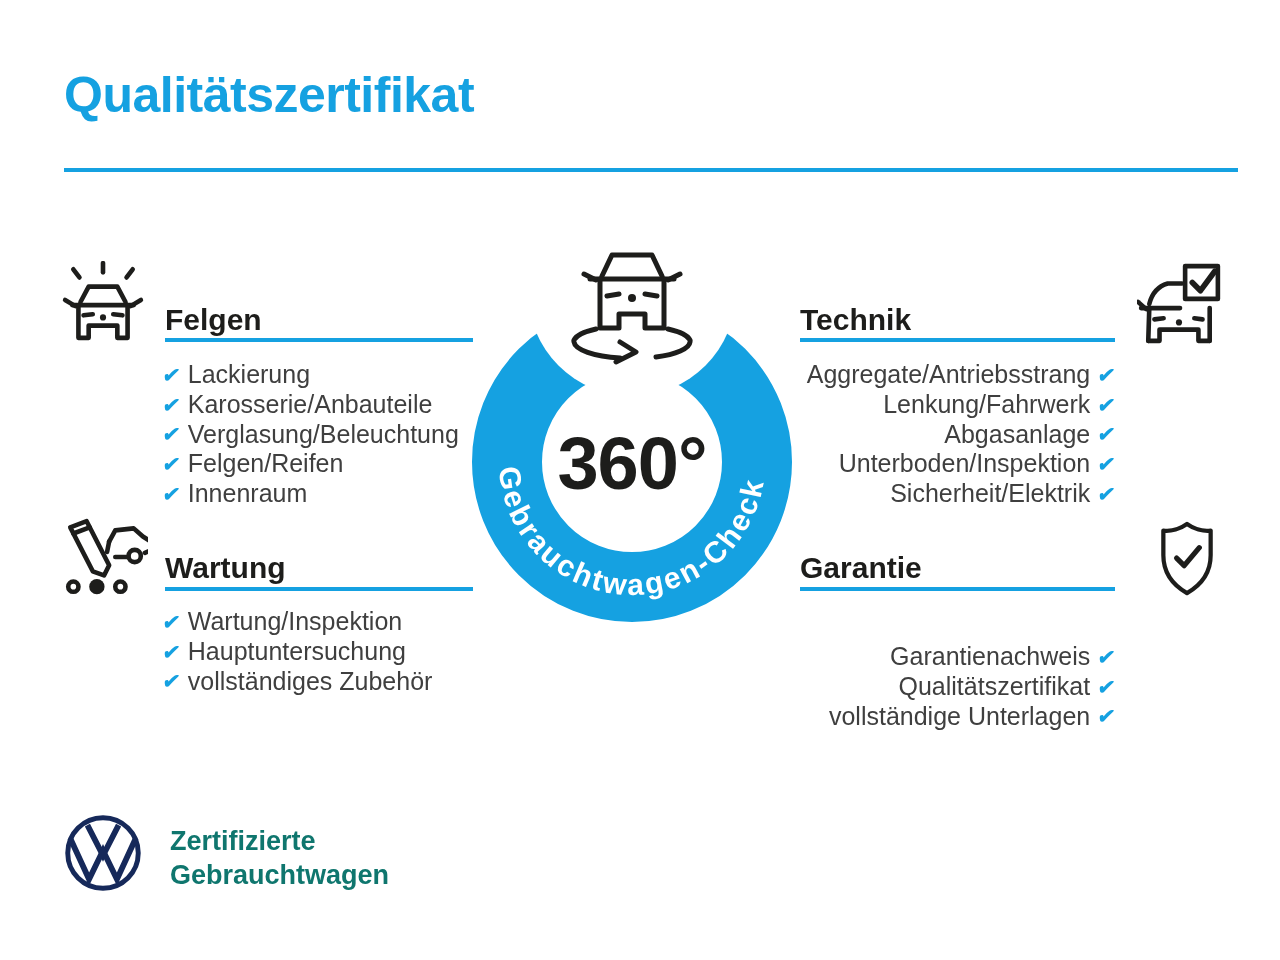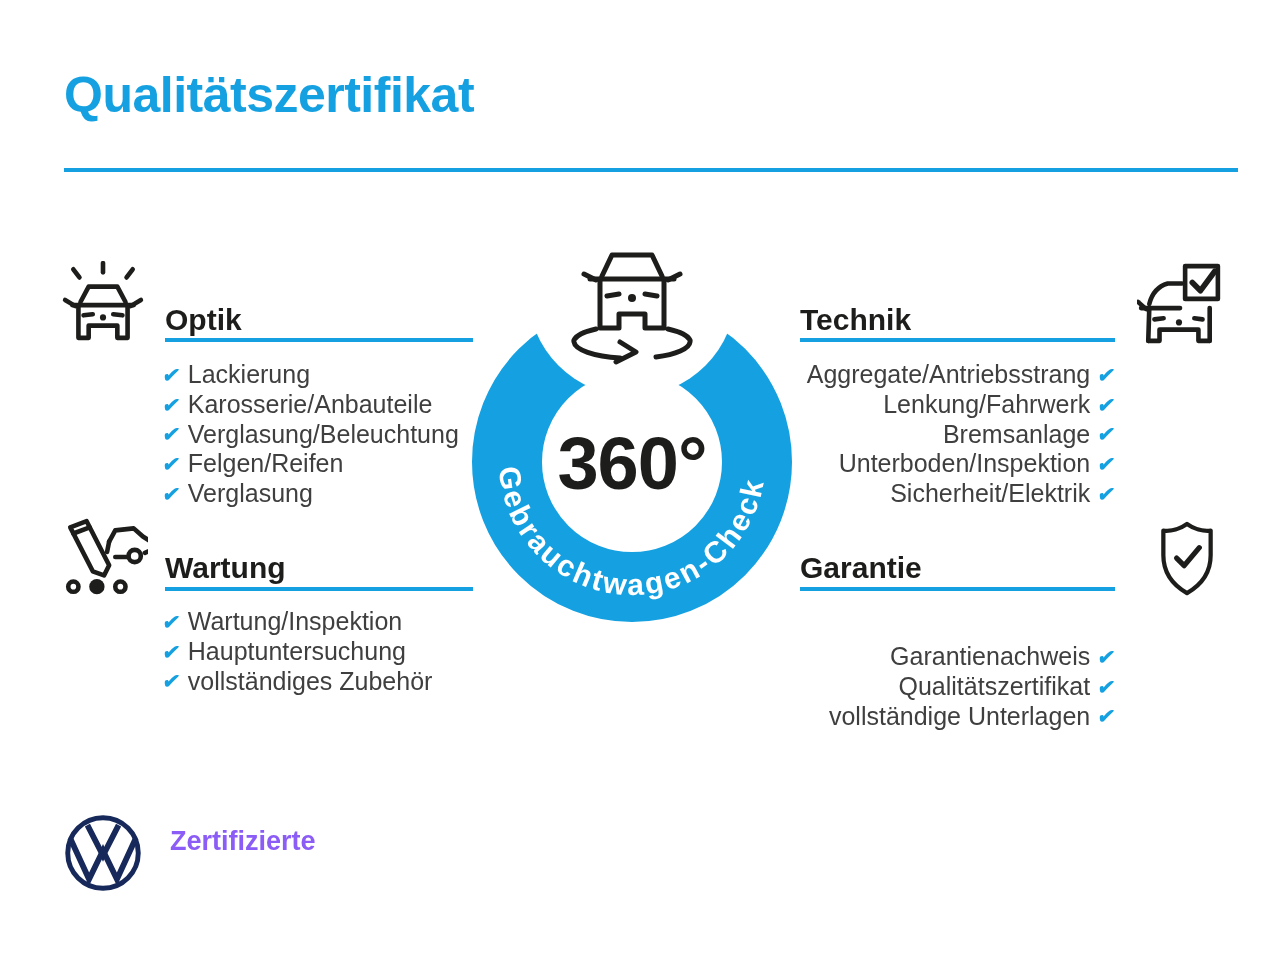--- a/index.html
+++ b/index.html
@@ -29,21 +29,21 @@
   .ring-label{font-size:30px;font-weight:700;fill:#ffffff;letter-spacing:2.5px;
               font-family:"Liberation Sans",sans-serif;}
   .deg-text{font-size:74px;font-weight:700;fill:#1D1D1B;letter-spacing:-1px;
             font-family:"Liberation Sans",sans-serif;}
 
   .ink{stroke:#1D1D1B;fill:none;stroke-linecap:round;stroke-linejoin:round;}
   .navy{stroke:#16295A;fill:none;}
 
   
   .brand-text{position:absolute;left:170px;top:824px;font-size:27px;font-weight:700;
-              color:#8b5cf6;line-height:34px;}
+              color:#0f766e;line-height:34px;}
 </style>
 </head>
 <body>
 
 <div class="page-title">Qualitätszertifikat</div>
 <div class="title-rule"></div>
 
 <svg class="abs" style="left:60px;top:261px" width="86" height="80" viewBox="0 0 84 78">
   <g class="ink" stroke-width="4.5">
     <path d="M13,8 L19,16"></path>
@@ -53,42 +53,42 @@
     <path d="M12,43 L72,43"></path>
     <path d="M5,38 L15,44"></path>
       <path d="M79,38 L69,44"></path>
     <path d="M18,43 L18,75 L28,75 L28,63 L56,63 L56,75 L66,75 L66,43"></path>
     <path d="M23,53 L32,52"></path>
       <path d="M52,52 L61,53"></path>
   </g>
   <circle cx="42" cy="55" r="3" fill="#1D1D1B"></circle>
 </svg>
 
-<div class="sec-header" style="left:165px;top:303px;width:308px">Optik</div>
+<div class="sec-header" style="left:165px;top:303px;width:308px">Felgen</div>
 <div class="sec-rule" style="left:165px;top:338px;width:308px"></div>
 <div class="list left" style="left:163px;top:360px">
     <div class="row">
       <span class="chk">✔</span>
       <span class="lab">Lackierung</span>
     </div>
     <div class="row">
       <span class="chk">✔</span>
       <span class="lab">Karosserie/Anbauteile</span>
     </div>
     <div class="row">
       <span class="chk">✔</span>
       <span class="lab">Verglasung/Beleuchtung</span>
     </div>
     <div class="row">
       <span class="chk">✔</span>
       <span class="lab">Felgen/Reifen</span>
     </div>
     <div class="row">
       <span class="chk">✔</span>
-      <span class="lab">Verglasung</span>
+      <span class="lab">Innenraum</span>
     </div>
   </div>
 
 <svg class="abs" style="left:58px;top:517px" width="90" height="80" viewBox="0 0 88 78">
   <g class="ink" stroke-width="4.5">
     <path d="M12,10 L28,4 L50,47 L45,57 L34,53 Z"></path>
     <path d="M15,16 L31,10"></path>
     <path d="M50,24 L48,34"></path>
     <path d="M50,24 L56,13 L74,11 L83,19 L91,24 L92,32 L85,35"></path>
     <path d="M68,39 L56,39"></path>
@@ -137,21 +137,21 @@
 <div class="list right" style="left:700px;top:360px;width:415px">
     <div class="row">
       <span class="lab">Aggregate/Antriebsstrang</span>
       <span class="chk">✔</span>
     </div>
     <div class="row">
       <span class="lab">Lenkung/Fahrwerk</span>
       <span class="chk">✔</span>
     </div>
     <div class="row">
-      <span class="lab">Bremsanlage</span>
+      <span class="lab">Abgasanlage</span>
       <span class="chk">✔</span>
     </div>
     <div class="row">
       <span class="lab">Unterboden/Inspektion</span>
       <span class="chk">✔</span>
     </div>
     <div class="row">
       <span class="lab">Sicherheit/Elektrik</span>
       <span class="chk">✔</span>
     </div>
@@ -206,13 +206,14 @@
   </g>
 </svg>
 
 <svg class="abs" style="left:62px;top:812px" width="82" height="82" viewBox="0 0 100 100">
   <circle cx="50" cy="50" r="43" class="navy" stroke-width="6"></circle>
   <path d="M31,16 L50,53 L69,16" class="navy" stroke-width="7"></path>
   <path d="M10,32 L33,82 L50,47 L67,82 L90,32" class="navy" stroke-width="7"></path>
 </svg>
 <div class="brand-text">
   <div>Zertifizierte</div>
+  <div>Gebrauchtwagen</div>
 </div>
 
 </body></html>

